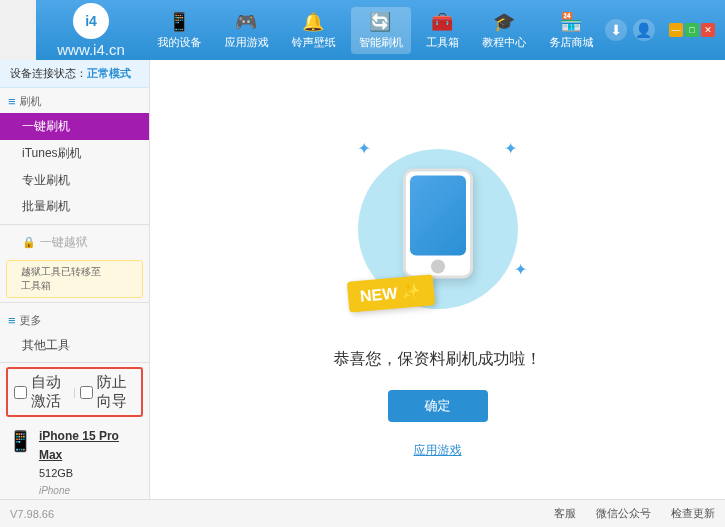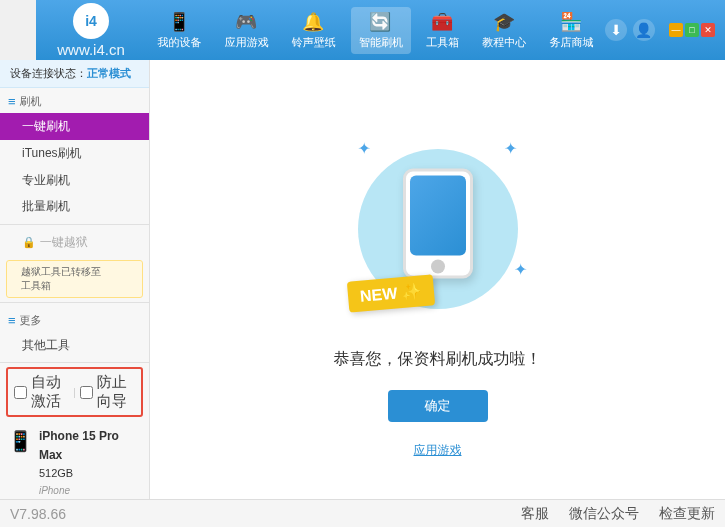--- a/index.html
+++ b/index.html
@@ -133,21 +133,21 @@
     .checkbox-label { font-size: 15px; color: #444; }
     .checkbox-divider { color: #ccc; font-size: 10px; }
     .device-info {
       padding: 6px 8px;
       display: flex;
       align-items: flex-start;
       gap: 6px;
     }
     .device-icon { font-size: 20px; color: #2b8fd4; margin-top: 2px; }
     .device-details { font-size: 11px; color: #333; line-height: 1.6; }
-    .device-name { font-weight: bold; font-size: 12px; color: #333; }
+    .device-name { font-weight: bold; font-size: 12px; color: #333; text-decoration: underline; }
     .device-type { color: #999; font-size: 10px; font-style: italic; }
 
     .itunes-bar {
       background: #f0f0f0;
       border-top: 1px solid #e0e0e0;
       padding: 3px 8px;
       font-size: 11px;
       color: #555;
       display: flex;
       align-items: center;
@@ -250,21 +250,21 @@
     
     .bottom-bar {
       height: 28px;
       background: #f5f5f5;
       border-top: 1px solid #ddd;
       display: flex;
       align-items: center;
       justify-content: flex-end;
       padding: 0 10px;
       gap: 20px;
-      font-size: 14px;
+      font-size: 11px;
       color: #666;
       width: 100%;
       position: absolute;
       bottom: 0;
     }
     .bottom-item { cursor: pointer; color: #555; }
     .version-text { color: #999; margin-right: auto; }
 
     .full-layout {
       display: flex;

